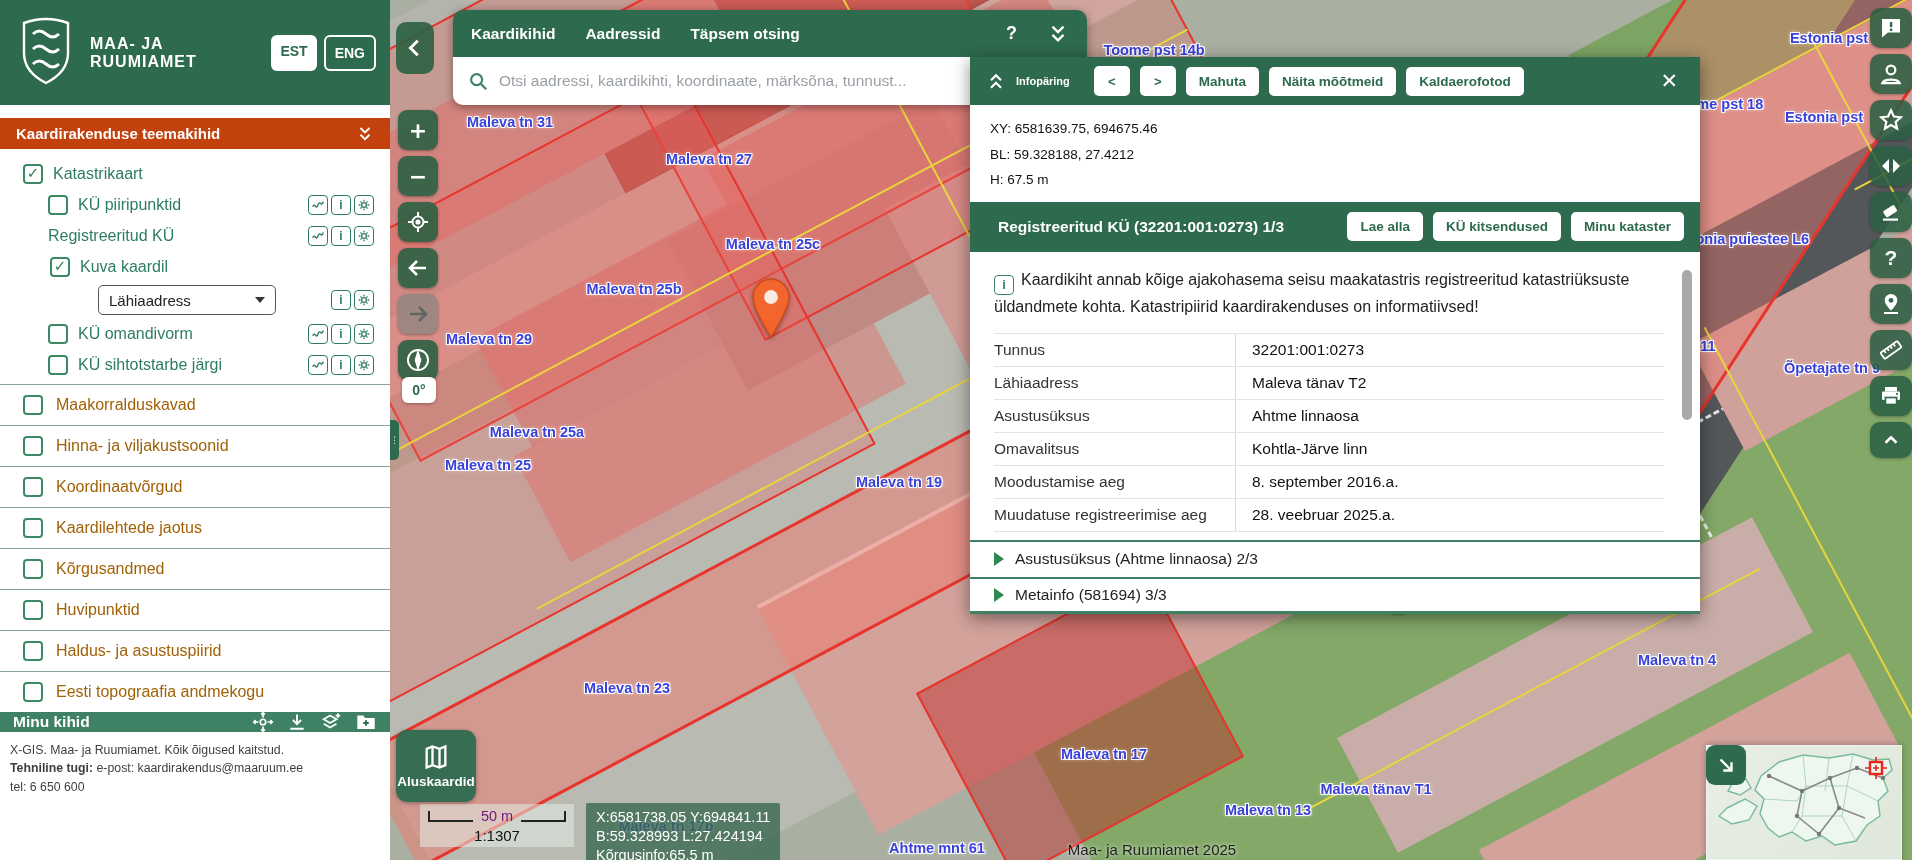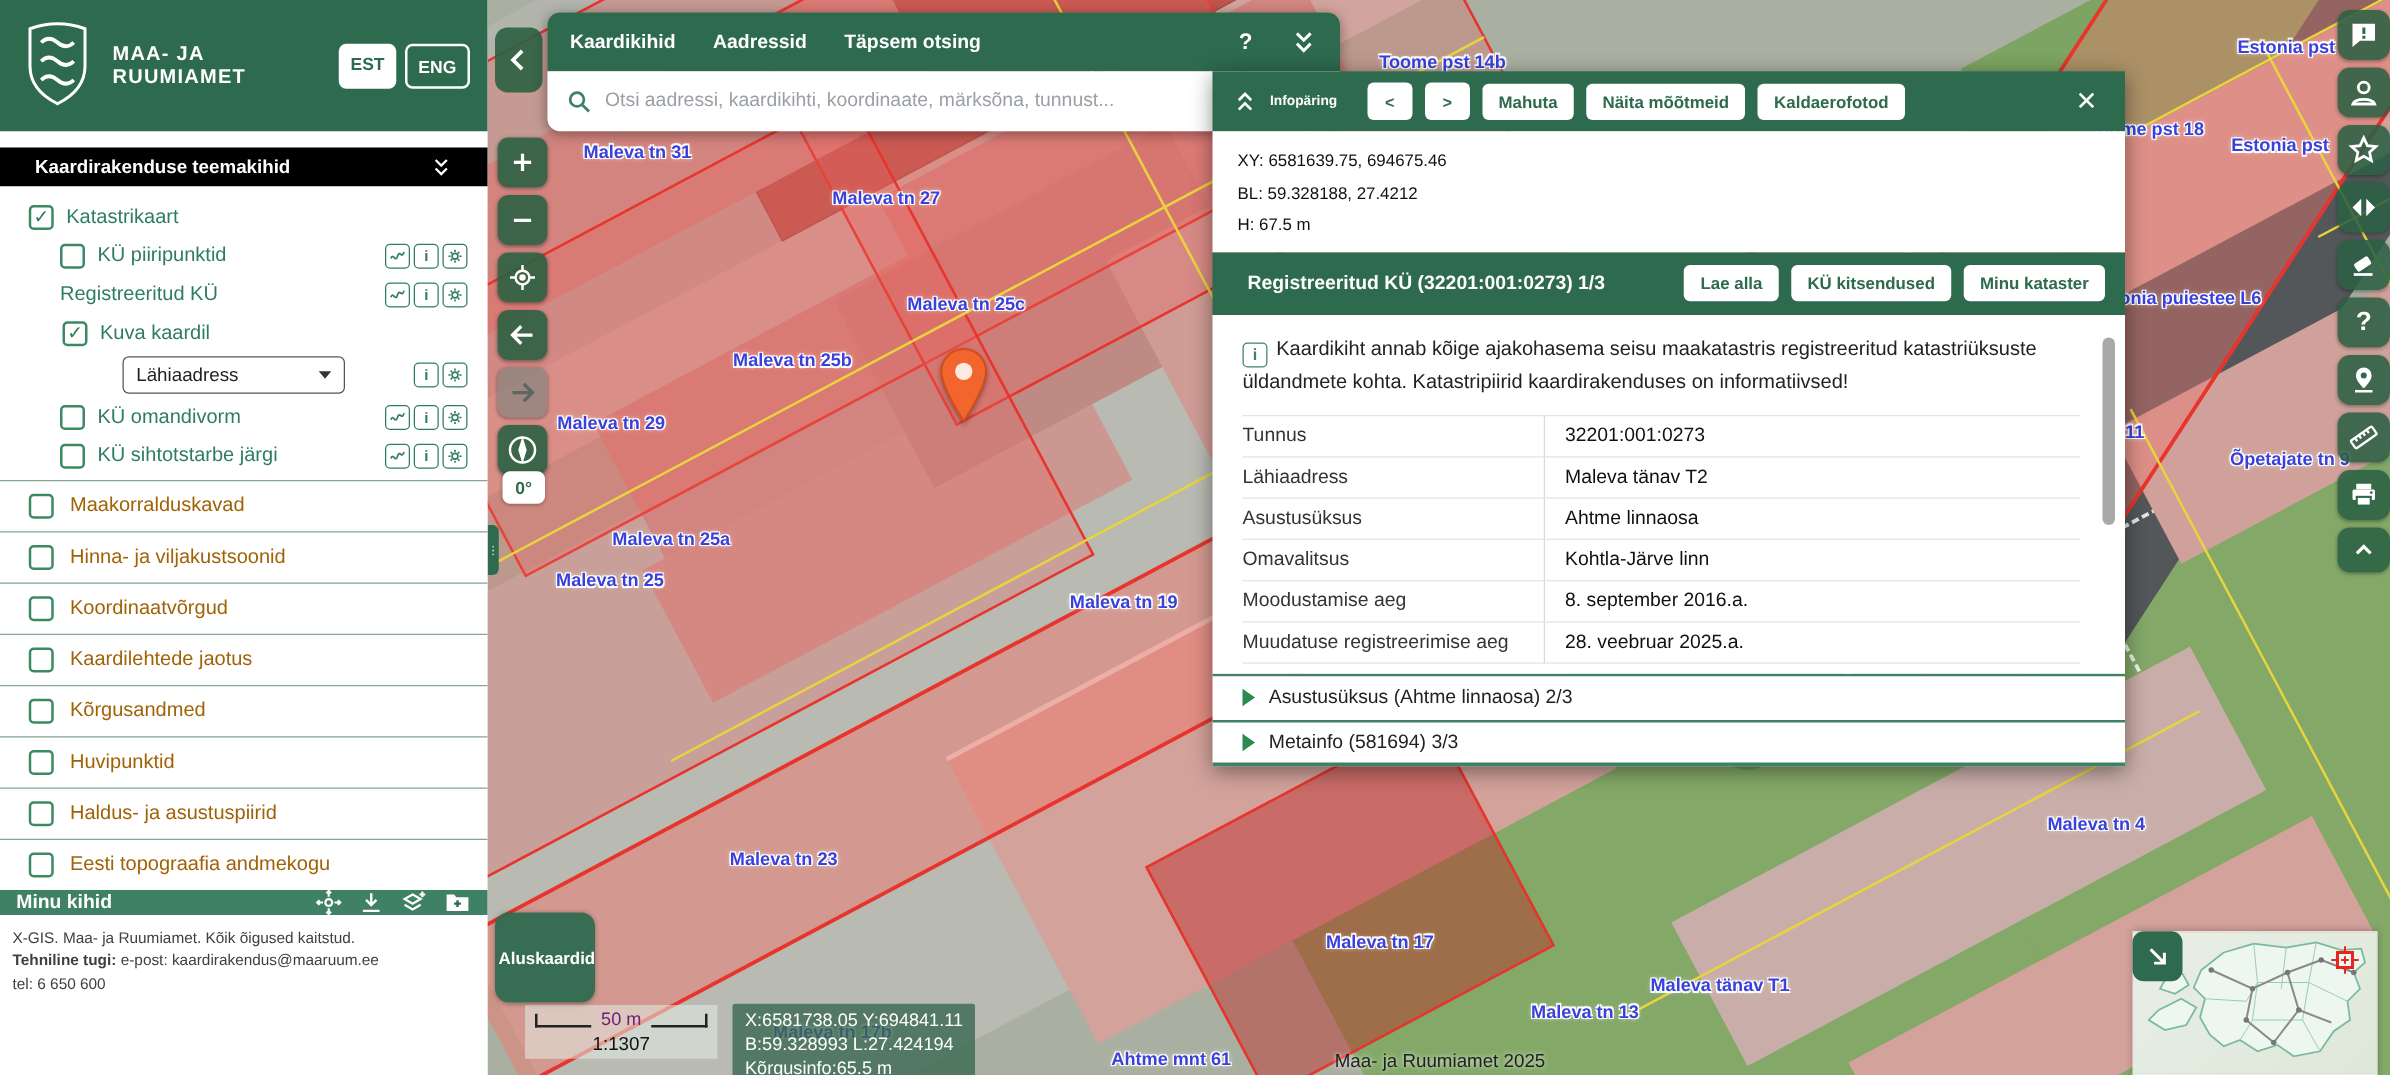--- a/index.html
+++ b/index.html
@@ -12,21 +12,21 @@
   .sb-logo { width:60px; height:72px; flex:none; }
   .sb-title { color:#fff; font-size:16px; font-weight:600; text-transform:uppercase; letter-spacing:1px; margin-left:14px; }
   .langs { margin-left:auto; display:flex; gap:7px; }
   .lang-btn { font-size:14px; font-weight:700; padding:8px 9px; border-radius:6px; cursor:pointer; }
   .lang-est { background:#fff; color:#2d6a4e; }
   .lang-eng { background:transparent; color:#fff; border:2px solid #fff; }
 
   .mode-select { margin:13px 12px 0 12px; height:36px; border:1.4px solid #6b6b6b; border-radius:8px; display:flex; align-items:center; padding:0 14px; font-size:15.5px; color:#222; cursor:pointer; }
   .caret-down { width:0; height:0; border-left:5.5px solid transparent; border-right:5.5px solid transparent; border-top:6px solid #444; margin-left:auto; }
 
-  .section-bar { margin-top:13px; height:31px; background:#000000; color:#fff; font-weight:700; font-size:15px; display:flex; align-items:center; padding:0 28px; }
+  .section-bar { margin-top:13px; height:31px; background:#c2410c; color:#fff; font-weight:700; font-size:15px; display:flex; align-items:center; padding:0 16px; }
   .section-bar .bar-icons { margin-left:auto; display:flex; gap:14px; align-items:center; }
 
   .tree { padding:9px 0 4px 0; }
   .trow { display:flex; align-items:center; height:31px; gap:10px; padding-right:16px; }
   .cb { width:20px; height:20px; border:2px solid #3c8a63; border-radius:4px; background:#fff; flex:none; display:flex; align-items:center; justify-content:center; cursor:pointer; }
   .tick { color:#2f7d53; font-weight:700; font-size:15px; line-height:1; font-family:"DejaVu Sans",sans-serif; }
   .tlabel { font-size:16px; color:#2e7d5f; white-space:nowrap; }
   .ricons { margin-left:auto; display:flex; gap:3px; }
   .ric { width:20px; height:20px; border:1.5px solid #2e7d5f; border-radius:4px; display:flex; align-items:center; justify-content:center; color:#2e7d5f; font-size:12px; font-weight:700; cursor:pointer; background:#fff; }
   .mini-select { width:178px; height:30px; border:1.3px solid #555; border-radius:5px; display:flex; align-items:center; padding:0 10px; font-size:15px; color:#222; cursor:pointer; }
@@ -50,21 +50,21 @@
 
   .pin { position:absolute; left:360px; top:278px; width:42px; height:60px; z-index:5; filter:drop-shadow(0 2px 2px rgba(0,0,0,.35)); }
 
   .mbtn { position:absolute; left:8px; width:40px; height:40px; border-radius:9px; background:rgba(43,96,67,.9); color:#fff; display:flex; align-items:center; justify-content:center; font-family:"DejaVu Sans",sans-serif; font-weight:700; font-size:22px; cursor:pointer; box-shadow:0 1px 3px rgba(0,0,0,.35); z-index:8; }
   .mbtn.disabled { background:rgba(125,130,125,.65); color:#ececec; }
   .collapse-btn { position:absolute; left:6px; top:22px; width:38px; height:52px; border-radius:10px; background:rgba(43,96,67,.9); color:#fff; display:flex; align-items:center; justify-content:center; cursor:pointer; z-index:8; }
   .rot-btn { position:absolute; left:12px; top:377px; width:34px; height:26px; background:#fff; border-radius:6px; color:#2d6a4e; font-weight:700; font-size:14px; display:flex; align-items:center; justify-content:center; cursor:pointer; z-index:8; box-shadow:0 1px 3px rgba(0,0,0,.3); }
   .side-handle { position:absolute; left:0; top:420px; width:9px; height:40px; background:#2d6a4e; border-radius:0 5px 5px 0; z-index:8; color:#fff; font-size:9px; display:flex; align-items:center; justify-content:center; letter-spacing:0; cursor:pointer; }
 
   
-  .search { position:absolute; left:48px; top:10px; width:634px; z-index:9; border-radius:10px; box-shadow:0 2px 10px rgba(0,0,0,.4); }
+  .search { position:absolute; left:63px; top:10px; width:634px; z-index:9; border-radius:10px; box-shadow:0 2px 10px rgba(0,0,0,.4); }
   .search-head { height:47px; background:#2d6a4e; border-radius:10px 10px 0 0; display:flex; align-items:center; gap:30px; padding:0 18px; }
   .search-tab { color:#fff; font-size:15.5px; font-weight:600; cursor:pointer; }
   .search-help { margin-left:auto; color:#fff; font-size:18px; font-weight:700; cursor:pointer; }
   .search-body { height:48px; background:#fff; border-radius:0 0 10px 10px; display:flex; align-items:center; padding:0 14px; gap:10px; }
   .search-input { border:none; outline:none; flex:1; font-size:15.5px; color:#333; font-family:"Liberation Sans",sans-serif; background:transparent; }
   .search-input::placeholder { color:#9aa0a6; }
 
   
   .ipanel { position:absolute; left:580px; top:57px; width:730px; z-index:10; box-shadow:0 4px 16px rgba(0,0,0,.45); }
   .ip-head { height:48px; background:#2d6a4e; display:flex; align-items:center; gap:10px; padding:0 16px; }
@@ -87,21 +87,21 @@
   .ip-thumb { position:absolute; top:4px; left:0; width:10px; height:150px; background:#a9a9a9; border-radius:5px; }
   .acc { background:#fff; height:37px; display:flex; align-items:center; gap:11px; padding:0 24px; font-size:15.5px; color:#222; border-top:2.5px solid #3f8165; cursor:pointer; }
   .acc.last { border-bottom:3px solid #3f8165; }
   .tri-right { width:0; height:0; border-top:7px solid transparent; border-bottom:7px solid transparent; border-left:10px solid #2d8a4e; }
 
   
   .rtb-btn { position:absolute; left:1480px; width:42px; height:40px; border-radius:10px; background:rgba(43,96,67,.88); display:flex; align-items:center; justify-content:center; cursor:pointer; z-index:11; color:#fff; box-shadow:0 1px 3px rgba(0,0,0,.3); }
   .rtb-btn .qm { font-size:21px; font-weight:700; }
 
   
-  .basemap-btn { position:absolute; left:6px; top:730px; width:80px; height:72px; background:rgba(45,106,78,.94); border-radius:11px; z-index:9; display:flex; align-items:center; justify-content:center; gap:3px; cursor:pointer; box-shadow:0 1px 4px rgba(0,0,0,.35); }
+  .basemap-btn { position:absolute; left:6px; top:730px; width:80px; height:72px; background:rgba(45,106,78,.94); border-radius:11px; z-index:9; display:flex; flex-direction:column; align-items:center; justify-content:center; gap:3px; cursor:pointer; box-shadow:0 1px 4px rgba(0,0,0,.35); }
   .basemap-label { color:#fff; font-weight:700; font-size:13.5px; }
   .scale-box { position:absolute; left:30px; top:804px; width:154px; z-index:8; background:rgba(228,236,228,.55); padding:2px 8px 3px 8px; }
   .scale-row { display:flex; align-items:center; height:20px; }
   .scale-line { flex:1; height:11px; border-bottom:2px solid #222; }
   .scale-line.first { border-left:2px solid #222; }
   .scale-line.lastl { border-right:2px solid #222; }
   .scale-dist { padding:0 8px; font-size:14.5px; color:#701a75; }
   .scale-ratio { text-align:center; font-size:15px; color:#111; margin-top:1px; }
   .status-box { position:absolute; left:196px; top:803px; z-index:6; background:rgba(58,105,80,.8); color:#fff; font-size:14.5px; line-height:1.32; padding:5px 10px 6px 10px; border-radius:2px; }
   .minimap { position:absolute; left:1316px; top:745px; width:196px; height:115px; z-index:9; background:linear-gradient(135deg,#e8eee4,#dfe7da); border:1px solid #f2f2f2; box-shadow:0 0 6px rgba(0,0,0,.3); }

